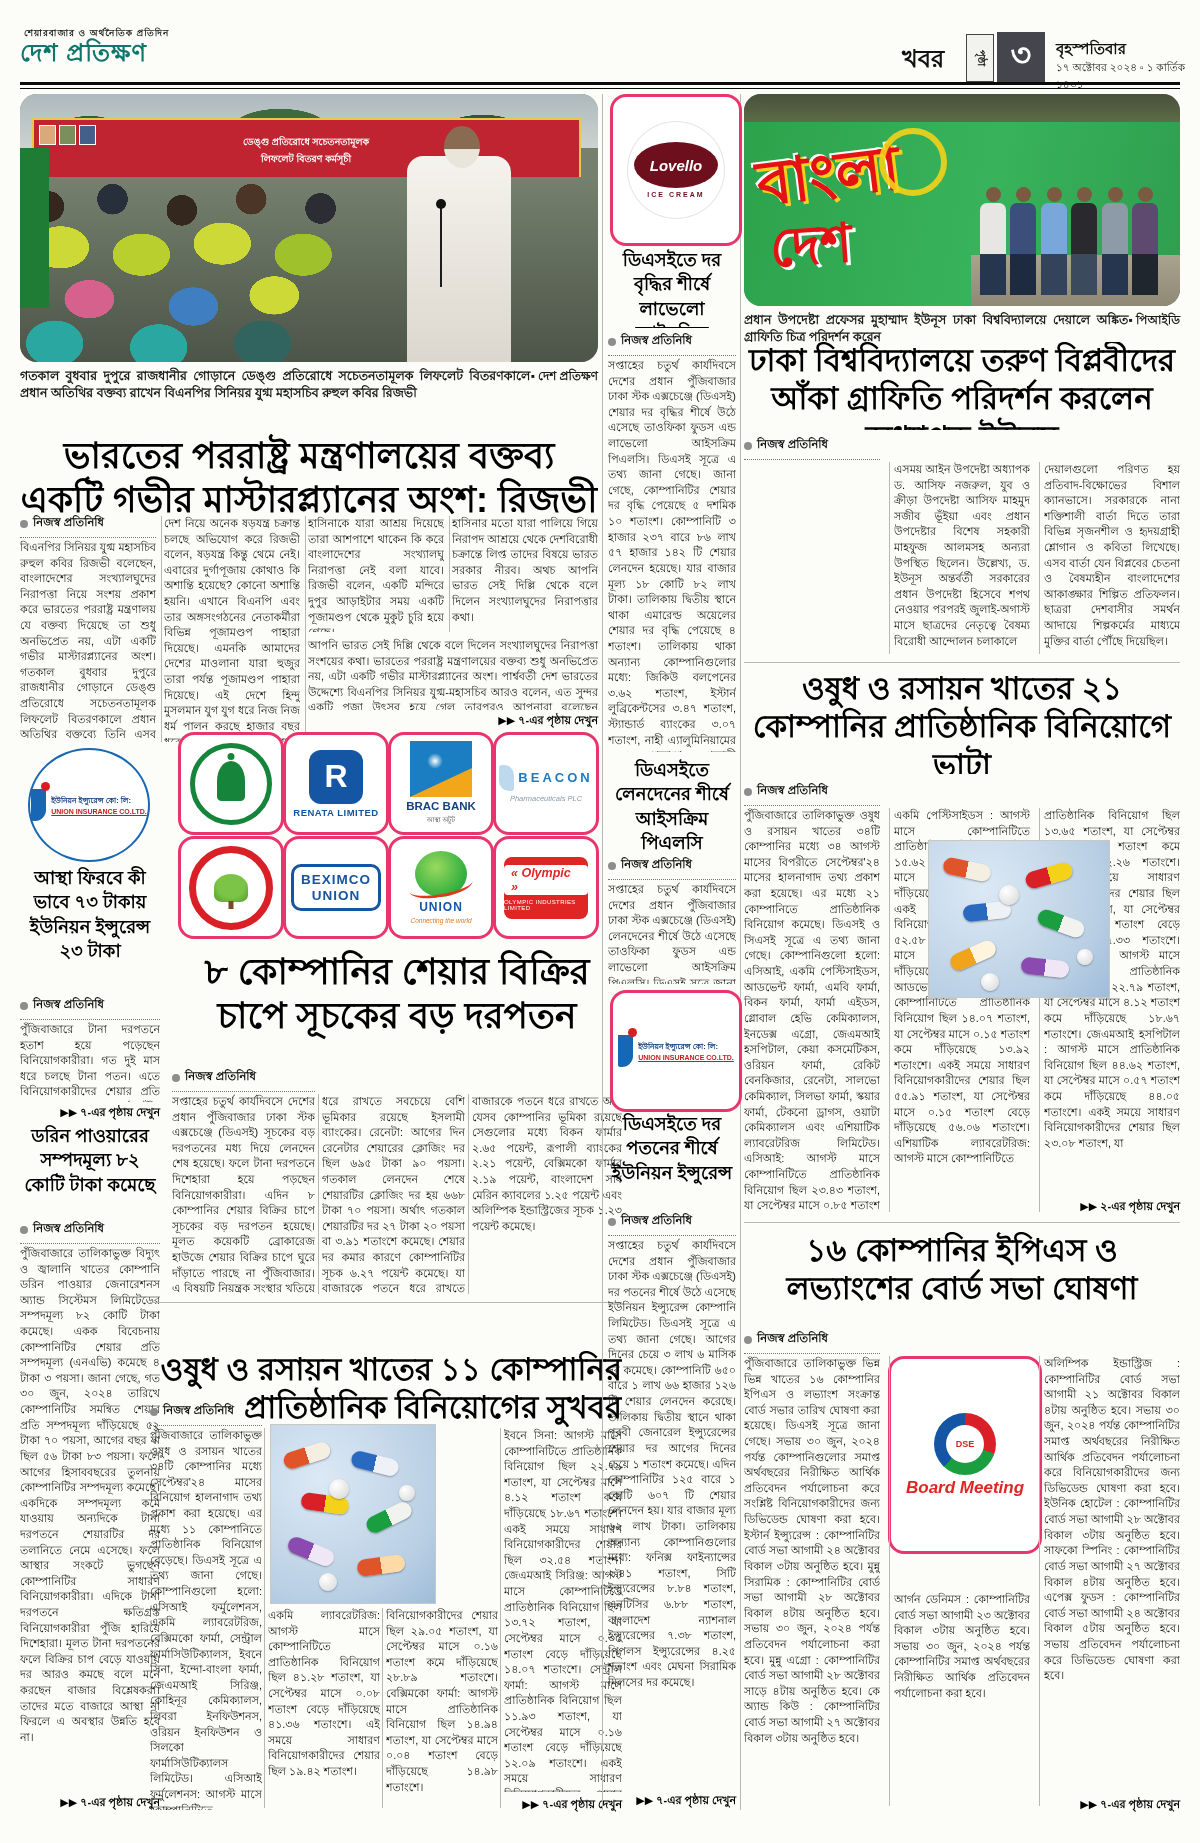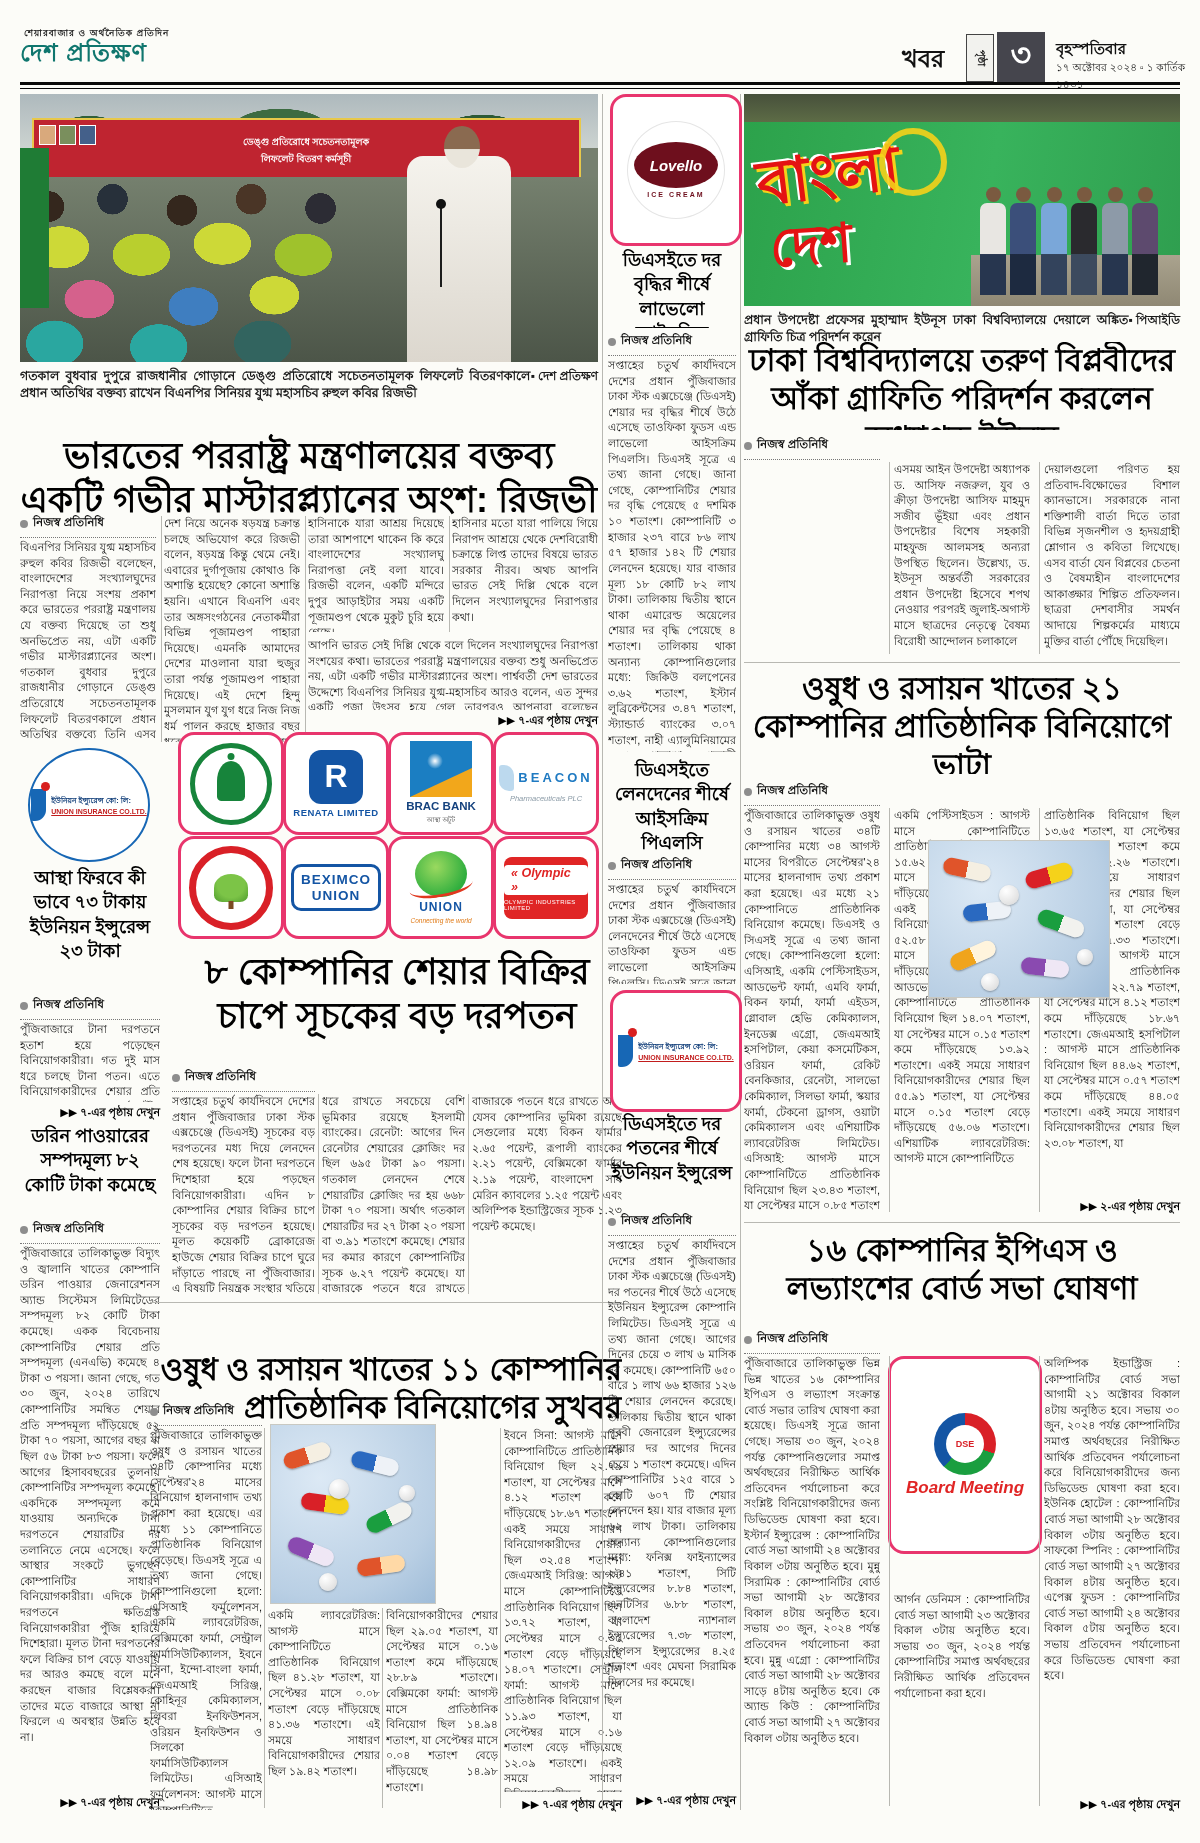--- a/index.html
+++ b/index.html
@@ -21,21 +21,21 @@
   .hl{position:absolute;font-weight:bold;color:#000;text-align:center;overflow:hidden;}
   .hl-xl{font-size:36px;line-height:1.22;}
   .hl-l{font-size:31px;line-height:1.24;}
   .hl-m{font-size:18px;line-height:1.35;}
   .byline{position:absolute;display:flex;align-items:center;gap:5px;font-size:11.5px;font-weight:bold;border-bottom:1px dotted #777;padding-bottom:4px;}
   .byline .dot{width:8px;height:8px;border-radius:50%;background:#8d8d8d;flex:0 0 auto;}
   .more{position:absolute;font-size:11px;font-weight:bold;text-align:right;color:#000;}
   .caption{position:absolute;font-size:12.5px;font-weight:bold;line-height:1.35;color:#1a1a1a;text-align:justify;}
   .credit{float:right;font-weight:bold;font-size:12px;}
   
-  .photo{position:absolute;overflow:hidden;background:#76806f;}
+  .photo{position:absolute;overflow:hidden;background:#76806f;border-radius:17px;}
   .ph-sky{position:absolute;left:0;right:0;top:0;height:20%;background:linear-gradient(#aeb9bd,#ccd3d0);}
   .ph-trees{position:absolute;left:0;right:0;top:0;height:22%;background:
      radial-gradient(60px 30px at 12% 68%,#31603a 60%,transparent 61%),
      radial-gradient(80px 34px at 45% 60%,#3c6b41 60%,transparent 61%),
      radial-gradient(70px 30px at 80% 66%,#2d5a35 60%,transparent 61%);}
   .ph-banner{position:absolute;left:2%;right:3%;top:9%;height:23%;background:#bf2430;border:2px solid #e8c84a;color:#fff;display:flex;flex-direction:column;align-items:center;justify-content:center;gap:2px;font-size:9.5px;font-weight:bold;text-align:center;}
   .banner-pics{position:absolute;left:5px;top:5px;display:flex;gap:3px;}
   .banner-pics span{width:15px;height:18px;display:block;border:1px solid #fff;}
   .ph-crowd{position:absolute;left:0;right:0;top:31%;bottom:0;background:
      radial-gradient(16px 16px at 5% 16%,#34271d 95%,transparent 96%),

